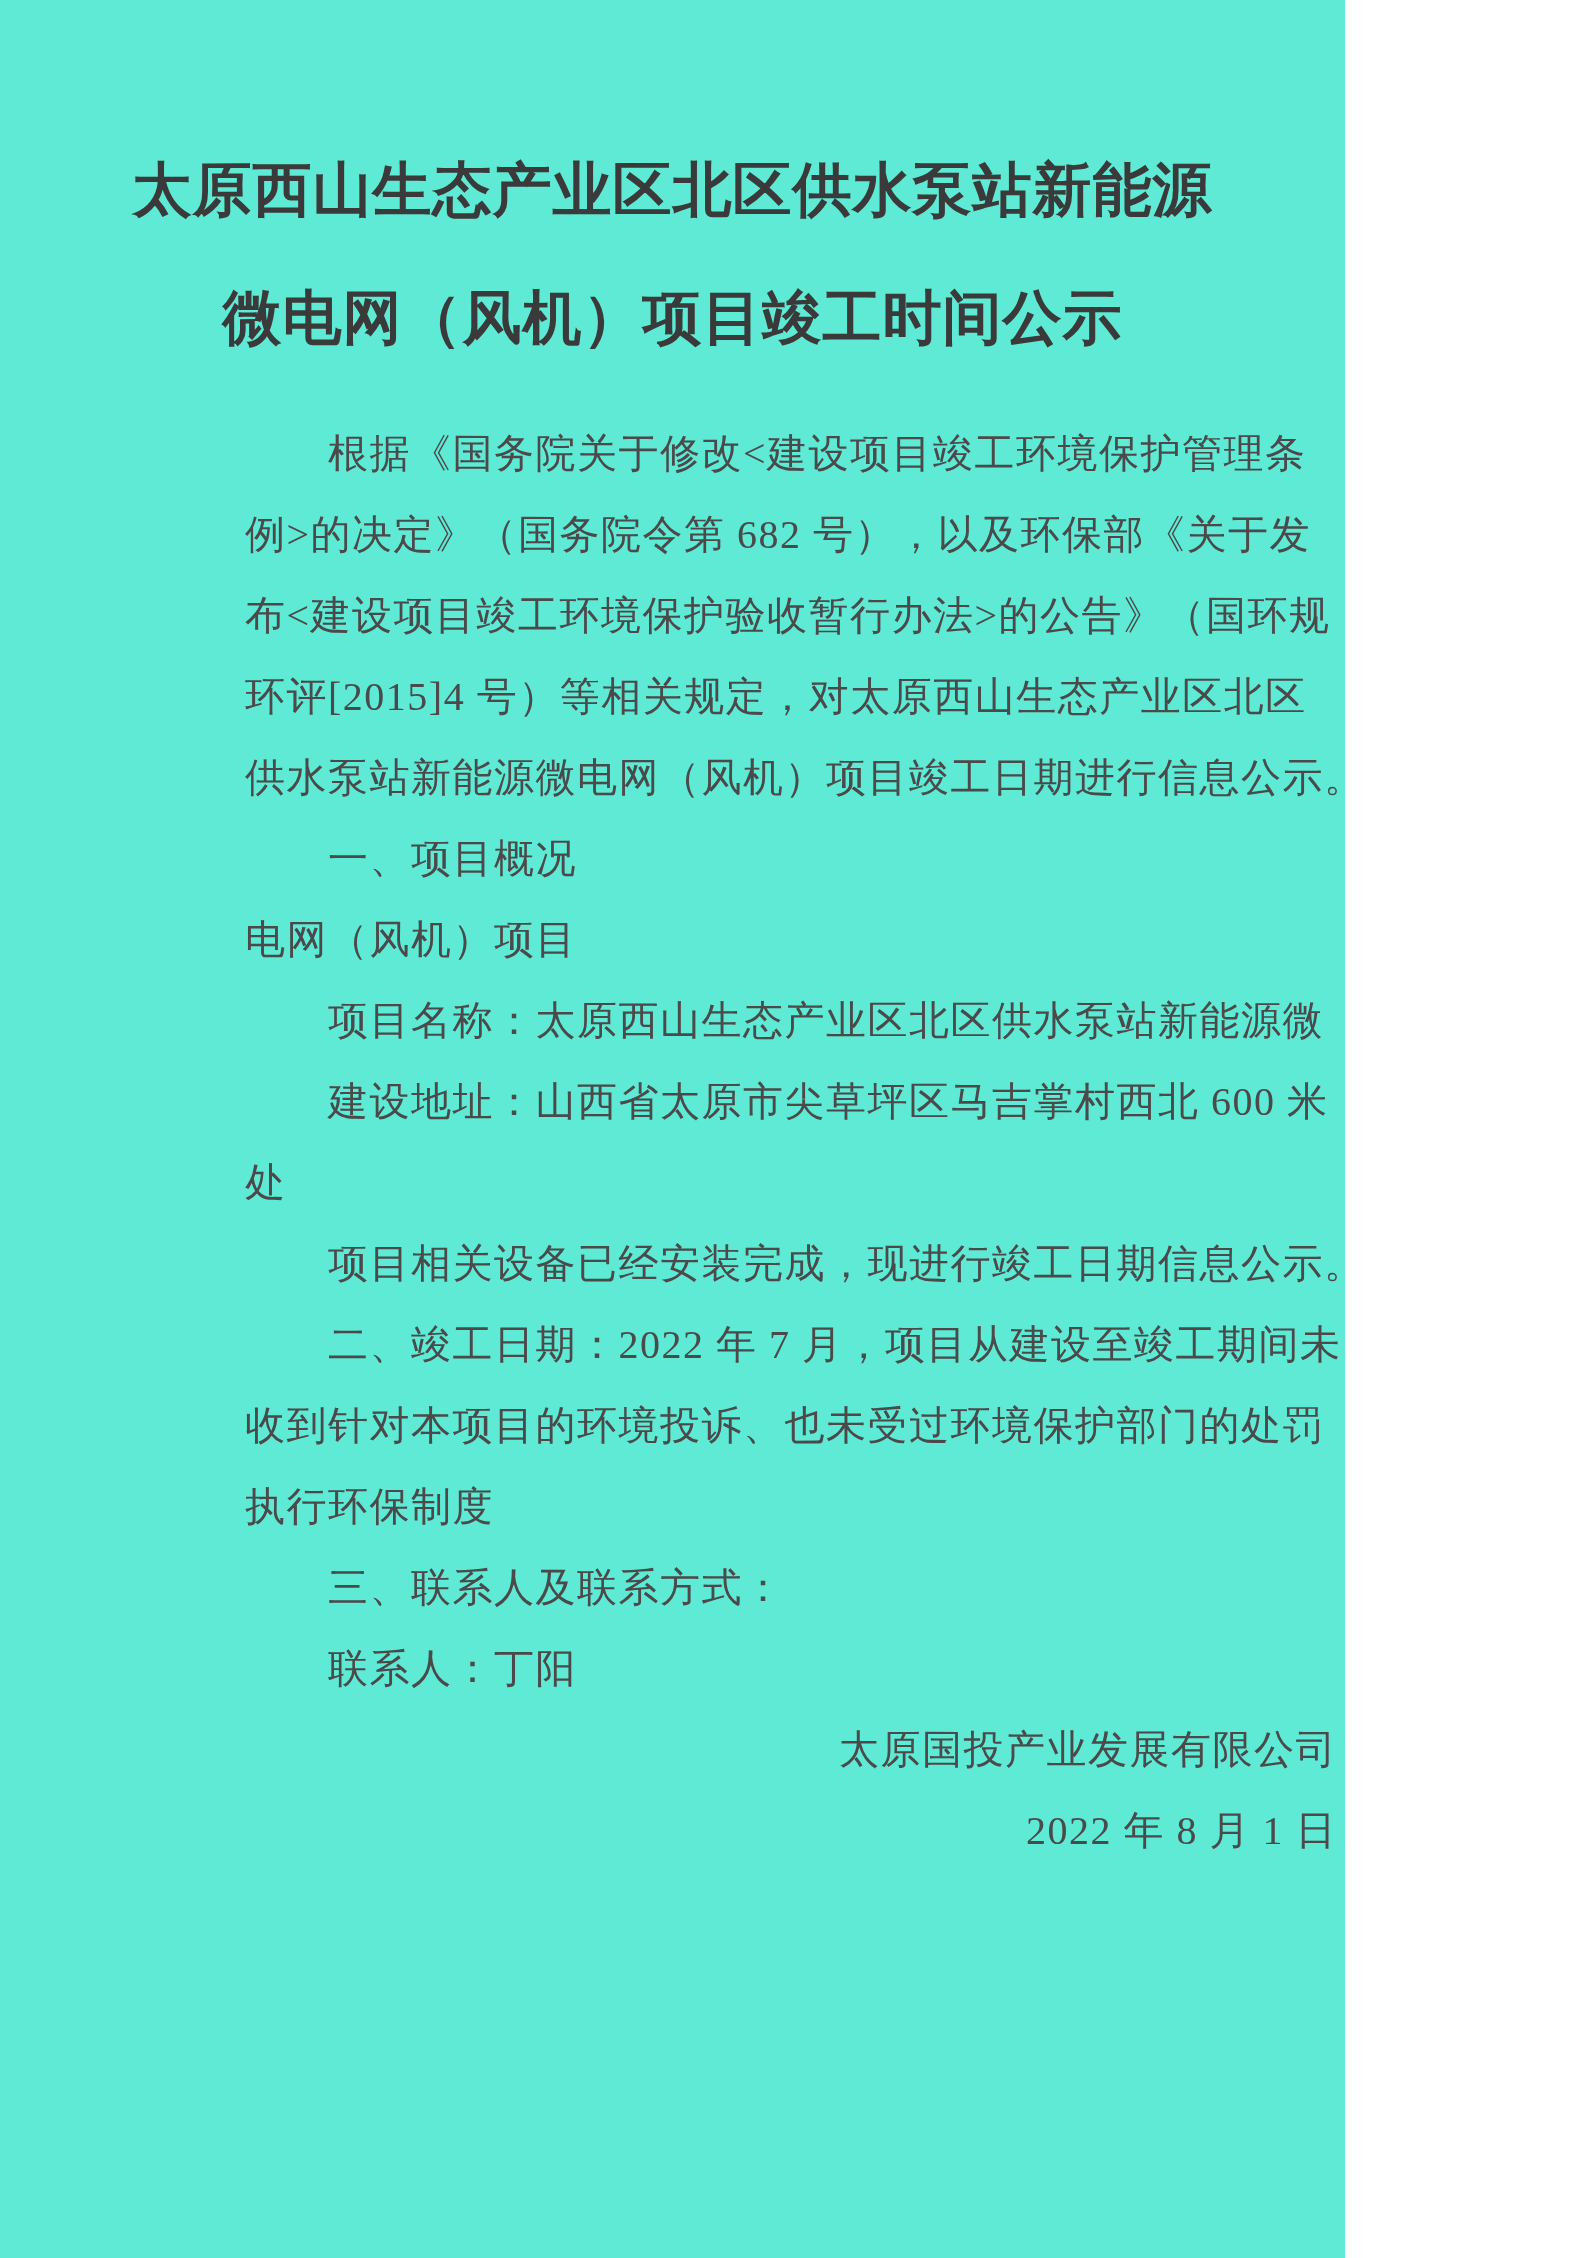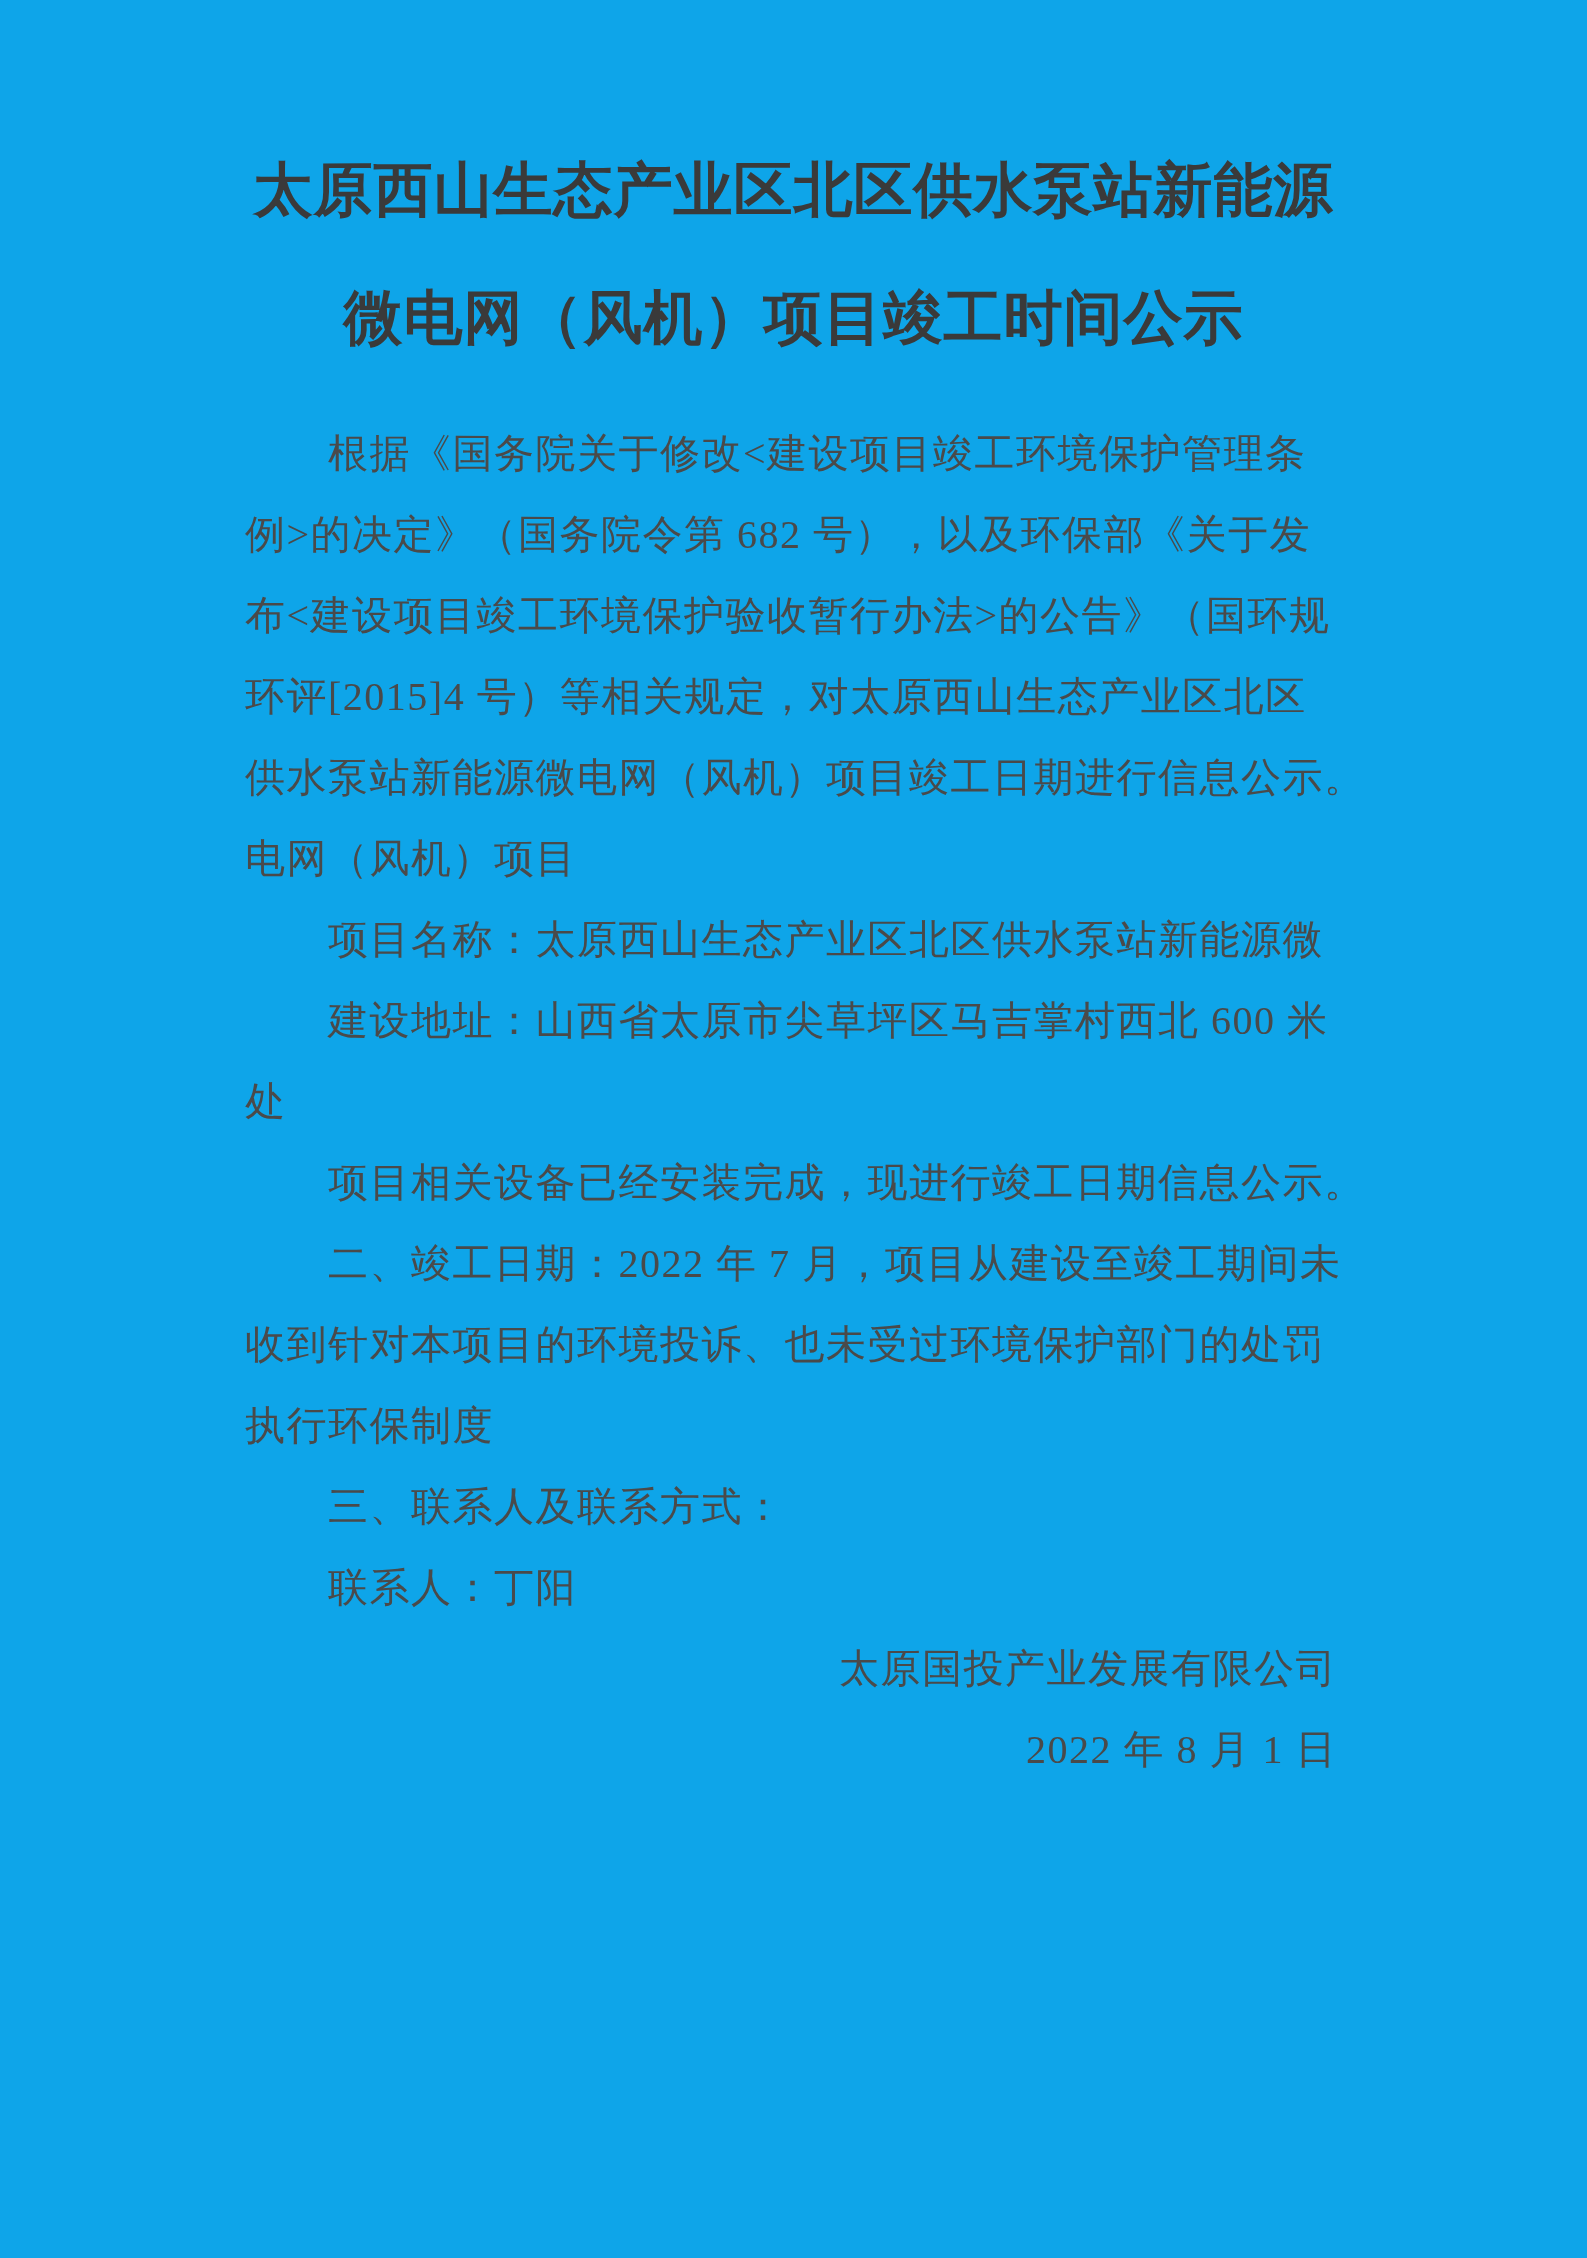--- a/index.html
+++ b/index.html
@@ -2,23 +2,23 @@
 <html><head>
 <meta charset="utf-8">
 <style>
   html, body {
     margin: 0;
     padding: 0;
     background: #ffffff;
   }
   .page {
     position: relative;
-    width: 1587px;
+    width: 1345px;
     height: 2258px;
-    background: #0ea5e9;
+    background: #5eead4;
     overflow: hidden;
     font-family: "Liberation Serif", serif;
   }
   .doc-title {
     margin: 126px 0 0 0;
     text-align: center;
     font-family: "Liberation Serif", serif;
     font-weight: bold;
     font-size: 59px;
     line-height: 128px;
@@ -58,20 +58,21 @@
     <span class="title-line">太原西山生态产业区北区供水泵站新能源</span>
     <span class="title-line">微电网（风机）项目竣工时间公示</span>
   </h1>
 
   <div class="doc-body">
     <div class="line indent">根据《国务院关于修改&lt;建设项目竣工环境保护管理条</div>
     <div class="line">例&gt;的决定》（国务院令第 682 号），以及环保部《关于发</div>
     <div class="line">布&lt;建设项目竣工环境保护验收暂行办法&gt;的公告》（国环规</div>
     <div class="line">环评[2015]4 号）等相关规定，对太原西山生态产业区北区</div>
     <div class="line">供水泵站新能源微电网（风机）项目竣工日期进行信息公示。</div>
+    <div class="line indent">一、项目概况</div>
     <div class="line">电网（风机）项目</div>
     <div class="line indent">项目名称：太原西山生态产业区北区供水泵站新能源微</div>
     <div class="line indent">建设地址：山西省太原市尖草坪区马吉掌村西北 600 米</div>
     <div class="line">处</div>
     <div class="line indent">项目相关设备已经安装完成，现进行竣工日期信息公示。</div>
     <div class="line indent">二、竣工日期：2022 年 7 月，项目从建设至竣工期间未</div>
     <div class="line">收到针对本项目的环境投诉、也未受过环境保护部门的处罚</div>
     <div class="line">执行环保制度</div>
     <div class="line indent">三、联系人及联系方式：</div>
     <div class="line indent">联系人：丁阳</div>

